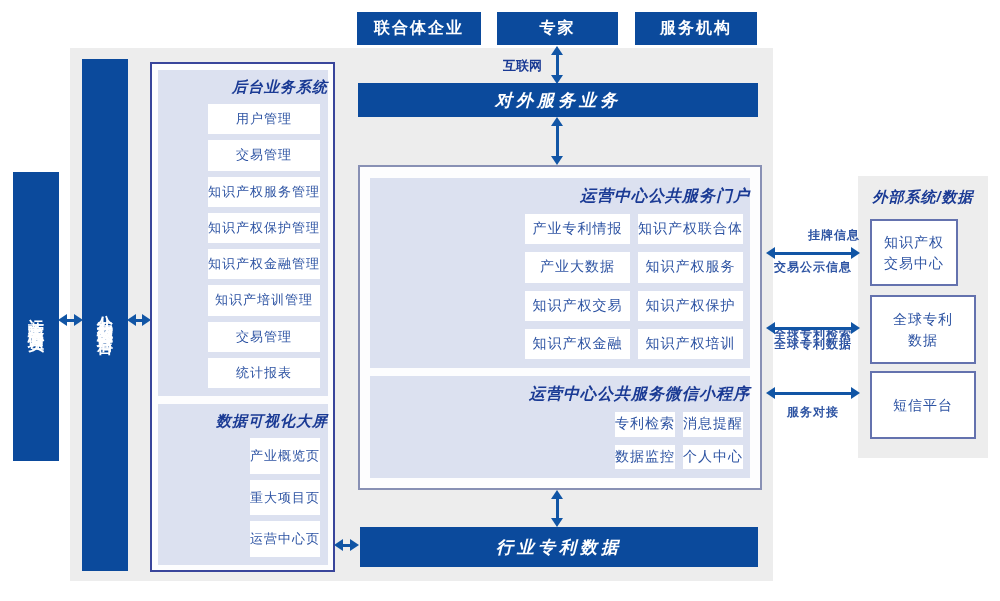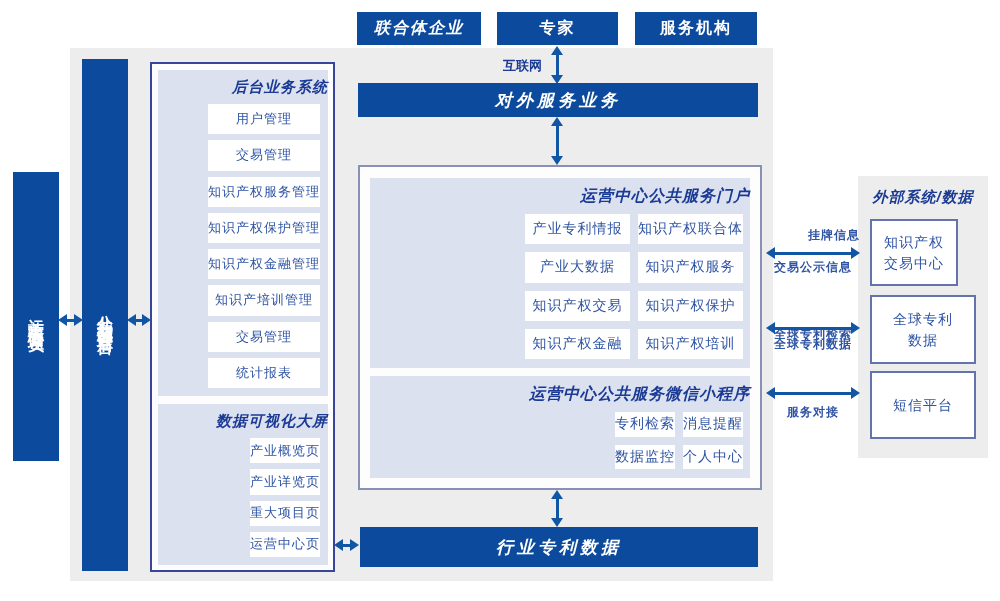--- a/index.html
+++ b/index.html
@@ -34,21 +34,21 @@
   .v-arrow::after{content:"";position:absolute;bottom:0;left:50%;margin-left:-6px;border-style:solid;border-width:9px 6px 0 6px;border-color:var(--arrow,#1155a5) transparent transparent transparent;}
 </style>
 </head>
 <body>
 
 <div class="canvas">
 
   <div class="abs gray-panel" style="left:70px;top:48px;width:703px;height:533px;"></div>
   <div class="abs gray-panel" style="left:858px;top:176px;width:130px;height:282px;"></div>
 
-  <div class="abs bluebox actor" style="left:357px;top:12px;width:124px;height:33px;font-style:italic;">联合体企业</div>
+  <div class="abs bluebox actor" style="left:357px;top:12px;width:124px;height:33px;">联合体企业</div>
   <div class="abs bluebox actor" style="left:497px;top:12px;width:121px;height:33px;">专家</div>
   <div class="abs bluebox actor" style="left:635px;top:12px;width:122px;height:33px;">服务机构</div>
 
   <div class="abs internet" style="left:478px;top:57px;width:64px;">互联网</div>
   <div class="abs v-arrow" style="left:551px;top:46px;height:38px;">
       <span class="line"></span>
     </div>
 
   <div class="abs bluebox hbar" style="left:358px;top:83px;width:400px;height:34px;">对外服务业务</div>
 
@@ -78,21 +78,20 @@
       <div class="row-item">知识产培训管理</div>
       <div class="row-item">交易管理</div>
       <div class="row-item">统计报表</div>
     </div>
   </div>
 
   <div class="abs section" style="left:158px;top:404px;width:170px;height:161px;">
     <div class="section-title">数据可视化大屏</div>
     <div class="rows">
       <div class="row-item">产业概览页</div>
-      <div class="row-item">产业详览页</div>
       <div class="row-item">重大项目页</div>
       <div class="row-item">运营中心页</div>
     </div>
   </div>
 
   <div class="abs center-box" style="left:358px;top:165px;width:404px;height:325px;"></div>
 
   <div class="abs section" style="left:370px;top:178px;width:380px;height:190px;">
     <div class="section-title big-title">运营中心公共服务门户</div>
     <div class="grid2">

